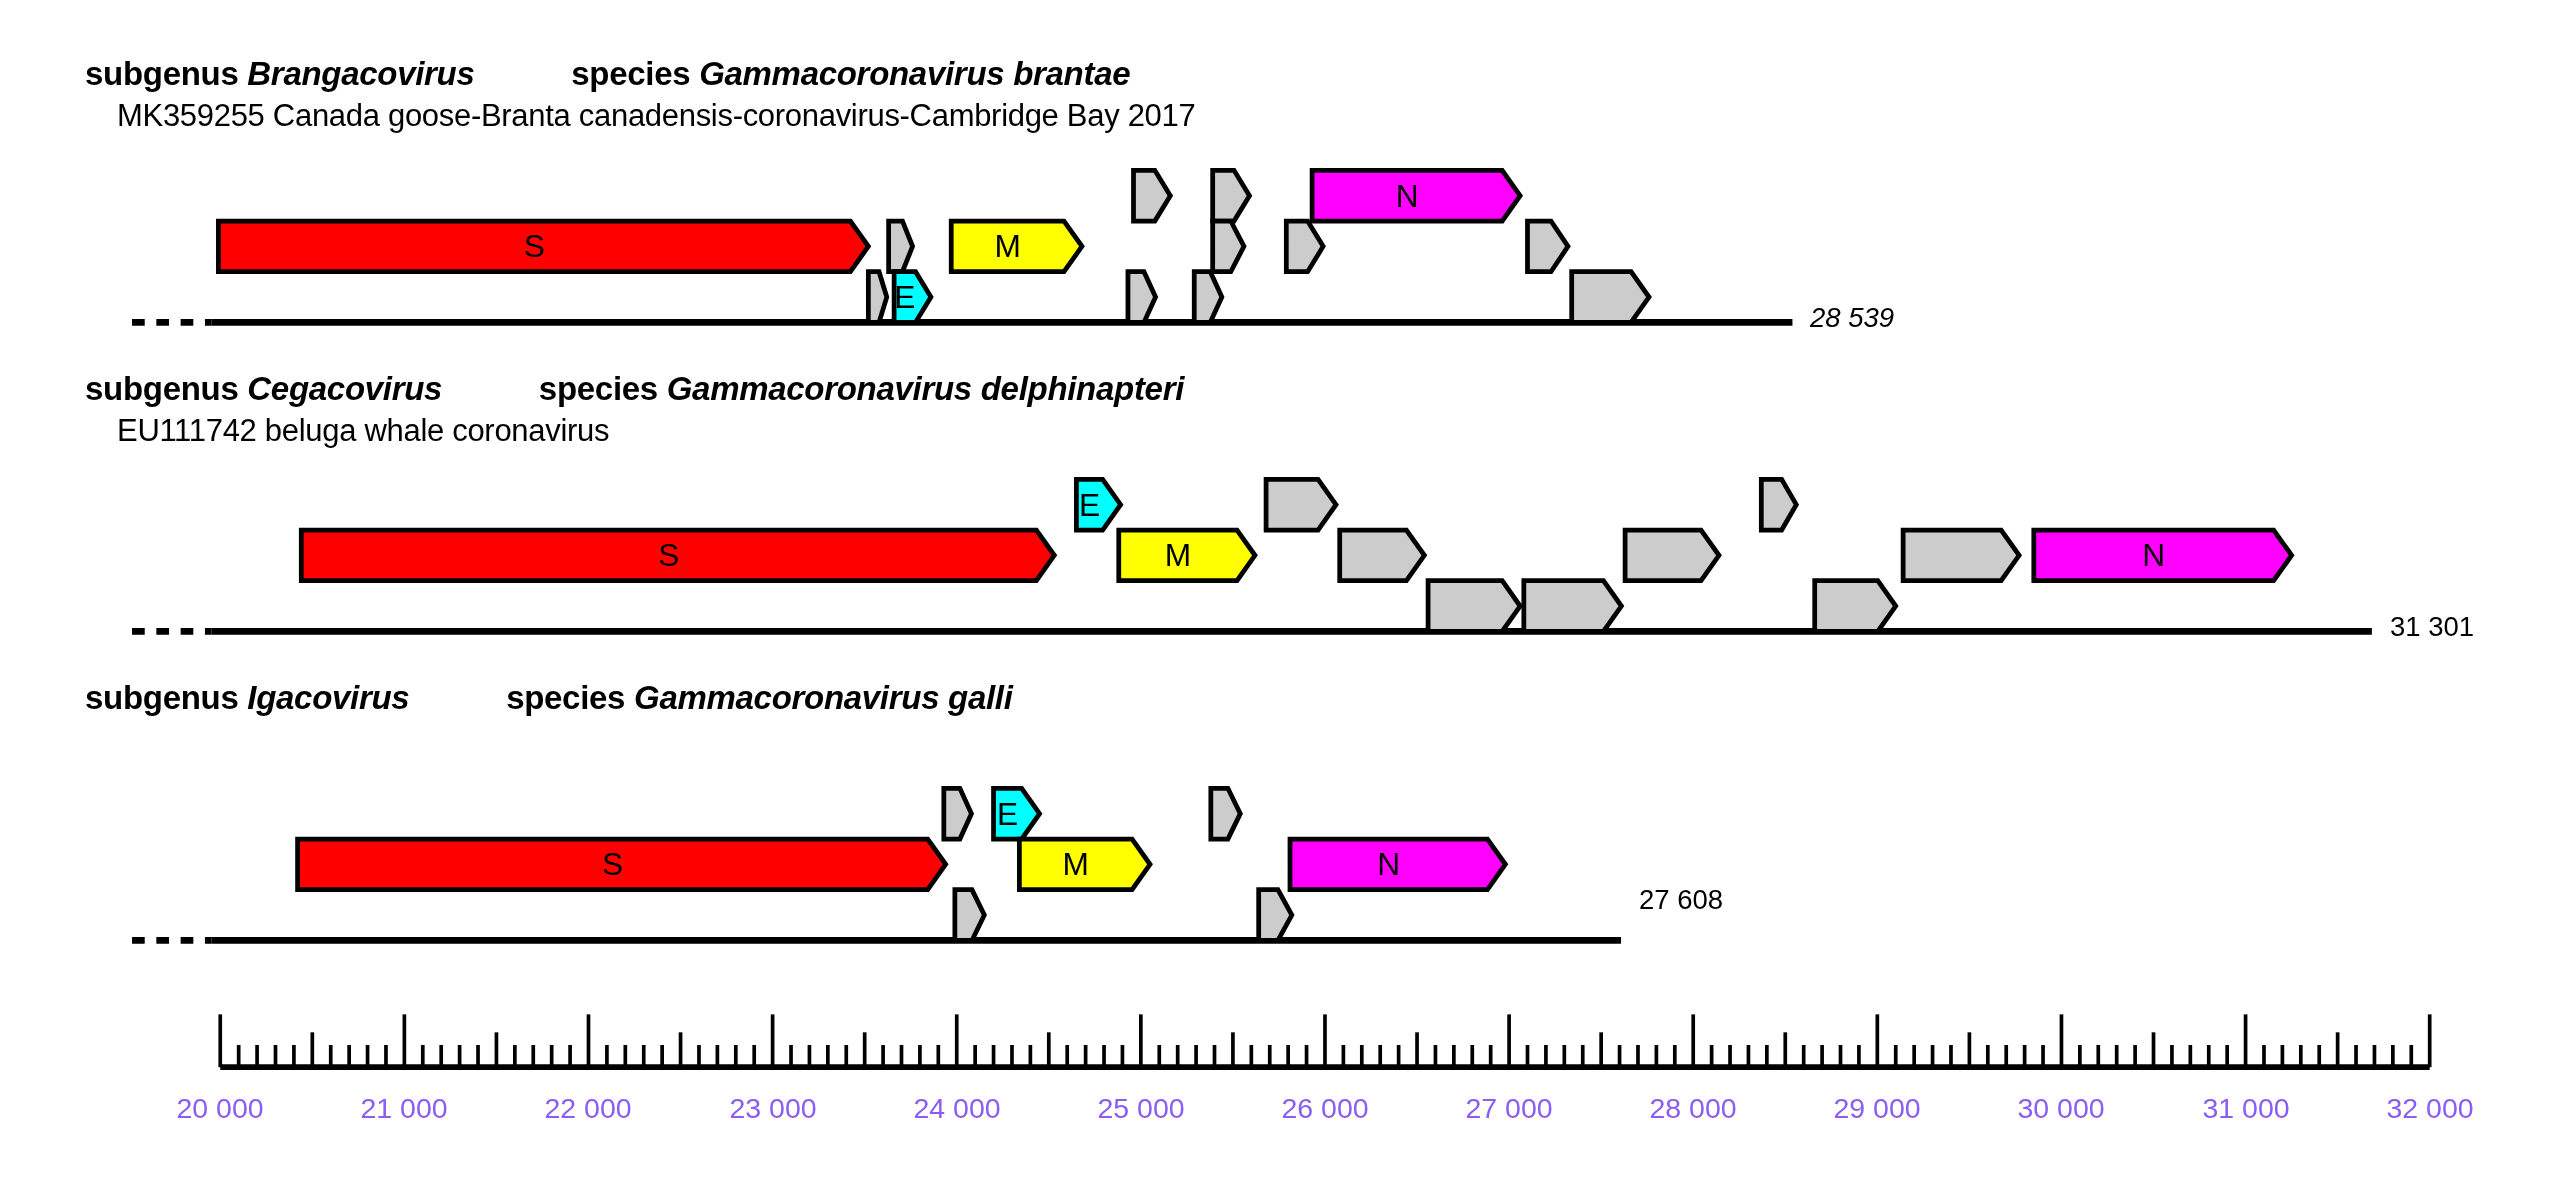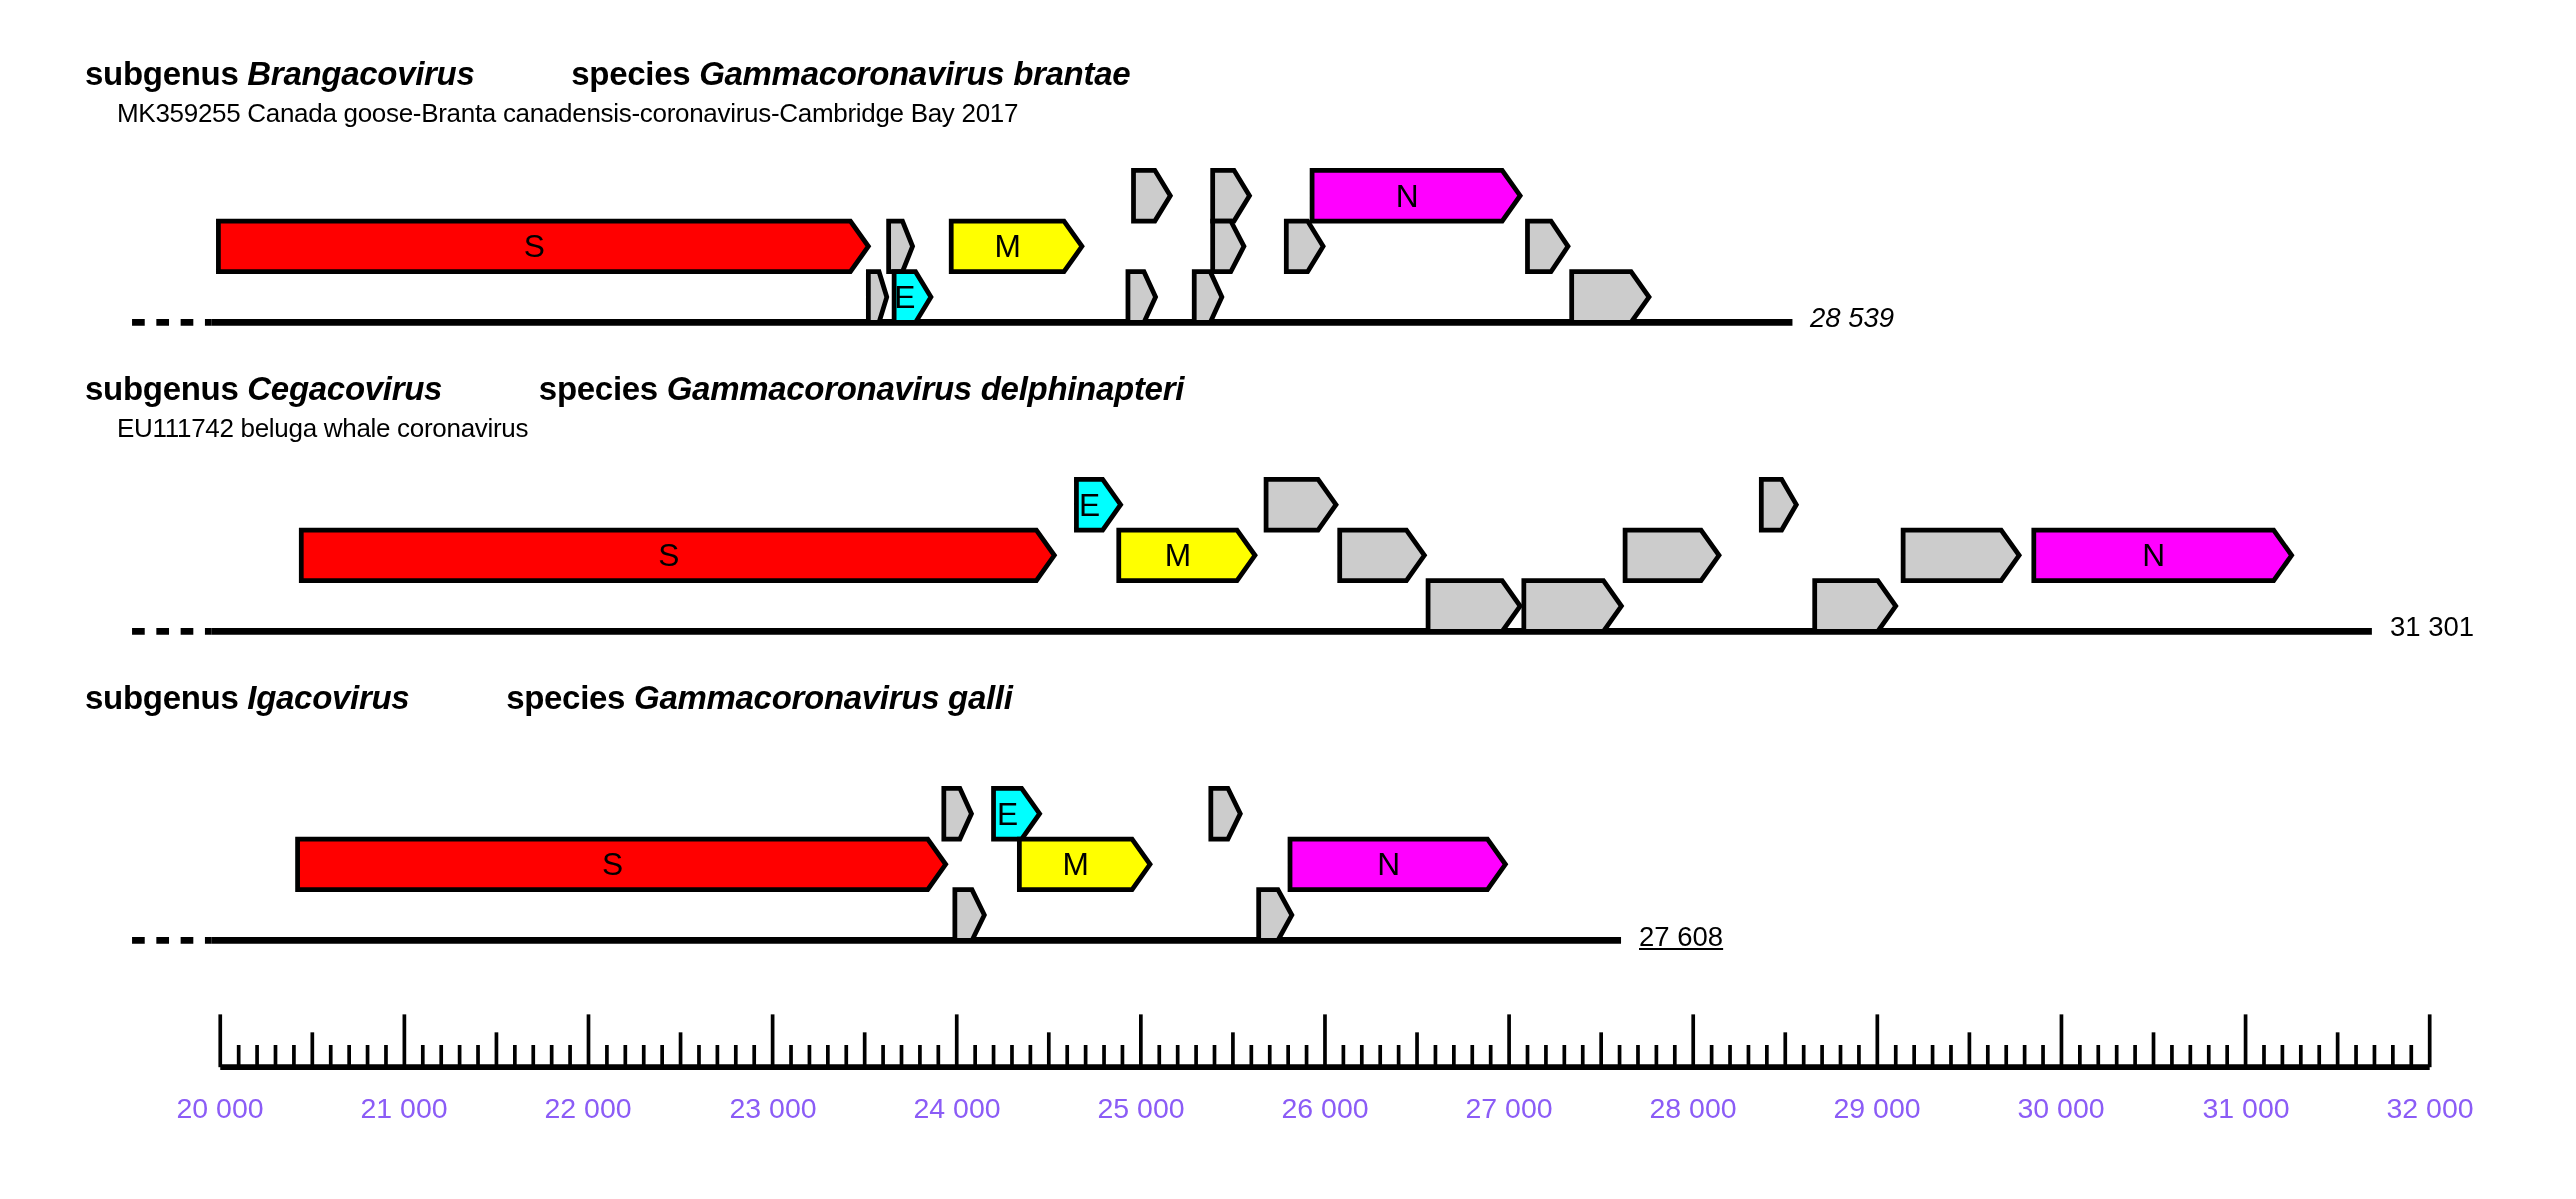--- a/index.html
+++ b/index.html
@@ -3,21 +3,21 @@
 <meta charset="utf-8">
 <style>
   html,body{margin:0;padding:0;background:#fff;}
   body{width:2576px;height:1200px;position:relative;
        font-family:"Liberation Sans","DejaVu Sans",sans-serif;
        -webkit-font-smoothing:antialiased;overflow:hidden;}
   .fig{position:absolute;left:0;top:0;width:2298px;height:1200px;padding-left:48px;}
   .hdr{position:absolute;white-space:nowrap;color:#000;}
   .hdr .l1{font-size:33px;font-weight:bold;letter-spacing:-0.3px;}
   .hdr .l1 .it{font-style:italic;}
-  .hdr .l2{font-size:26px;font-weight:normal;letter-spacing:-0.3px;}
+  .hdr .l2{font-size:31px;font-weight:normal;letter-spacing:-0.3px;}
   .sp{display:inline-block;width:79px;}
   .endlbl{position:absolute;font-size:27.5px;white-space:nowrap;color:#000;}
   .axlbl{position:absolute;font-size:28.5px;white-space:nowrap;color:#8b5cf6;
          transform:translateX(-50%);}
   svg{display:block;position:absolute;left:0;top:0;overflow:visible;}
   .gene{stroke:#000;stroke-width:9;stroke-linejoin:miter;}
   .bb{stroke:#000;stroke-width:13;}
   .tick{stroke:#000;stroke-width:7;}
   .axline{stroke:#000;stroke-width:11;}
 </style>
@@ -239,21 +239,21 @@
         <line x1="4495.425" y1="2020" x2="4495.425" y2="1978" class="tick"></line>
         <line x1="4530.283333333334" y1="2020" x2="4530.283333333334" y2="1978" class="tick"></line>
         <line x1="4565.141666666666" y1="2020" x2="4565.141666666666" y2="1978" class="tick"></line>
         <line x1="4600" y1="2020" x2="4600" y2="1920" class="tick"></line>
       </g>
     </svg>
 
   <div id="labels">
       <div class="endlbl" style="left: 1810px; top: 302px; font-style: italic;">28 539</div>
       <div class="endlbl" style="left: 2390px; top: 611px;">31 301</div>
-      <div class="endlbl" style="left: 1639px; top: 921px; text-decoration: underline;">27 608</div>
+      <div class="endlbl" style="left: 1639px; top: 884px;">27 608</div>
       <div class="axlbl" style="left: 220px; top: 1092px;">20 000</div>
       <div class="axlbl" style="left: 404px; top: 1092px;">21 000</div>
       <div class="axlbl" style="left: 588px; top: 1092px;">22 000</div>
       <div class="axlbl" style="left: 773px; top: 1092px; text-align: right;">23 000</div>
       <div class="axlbl" style="left: 957px; top: 1092px;">24 000</div>
       <div class="axlbl" style="left: 1141px; top: 1092px;">25 000</div>
       <div class="axlbl" style="left: 1325px; top: 1092px;">26 000</div>
       <div class="axlbl" style="left: 1509px; top: 1092px;">27 000</div>
       <div class="axlbl" style="left: 1693px; top: 1092px;">28 000</div>
       <div class="axlbl" style="left: 1877px; top: 1092px;">29 000</div>

